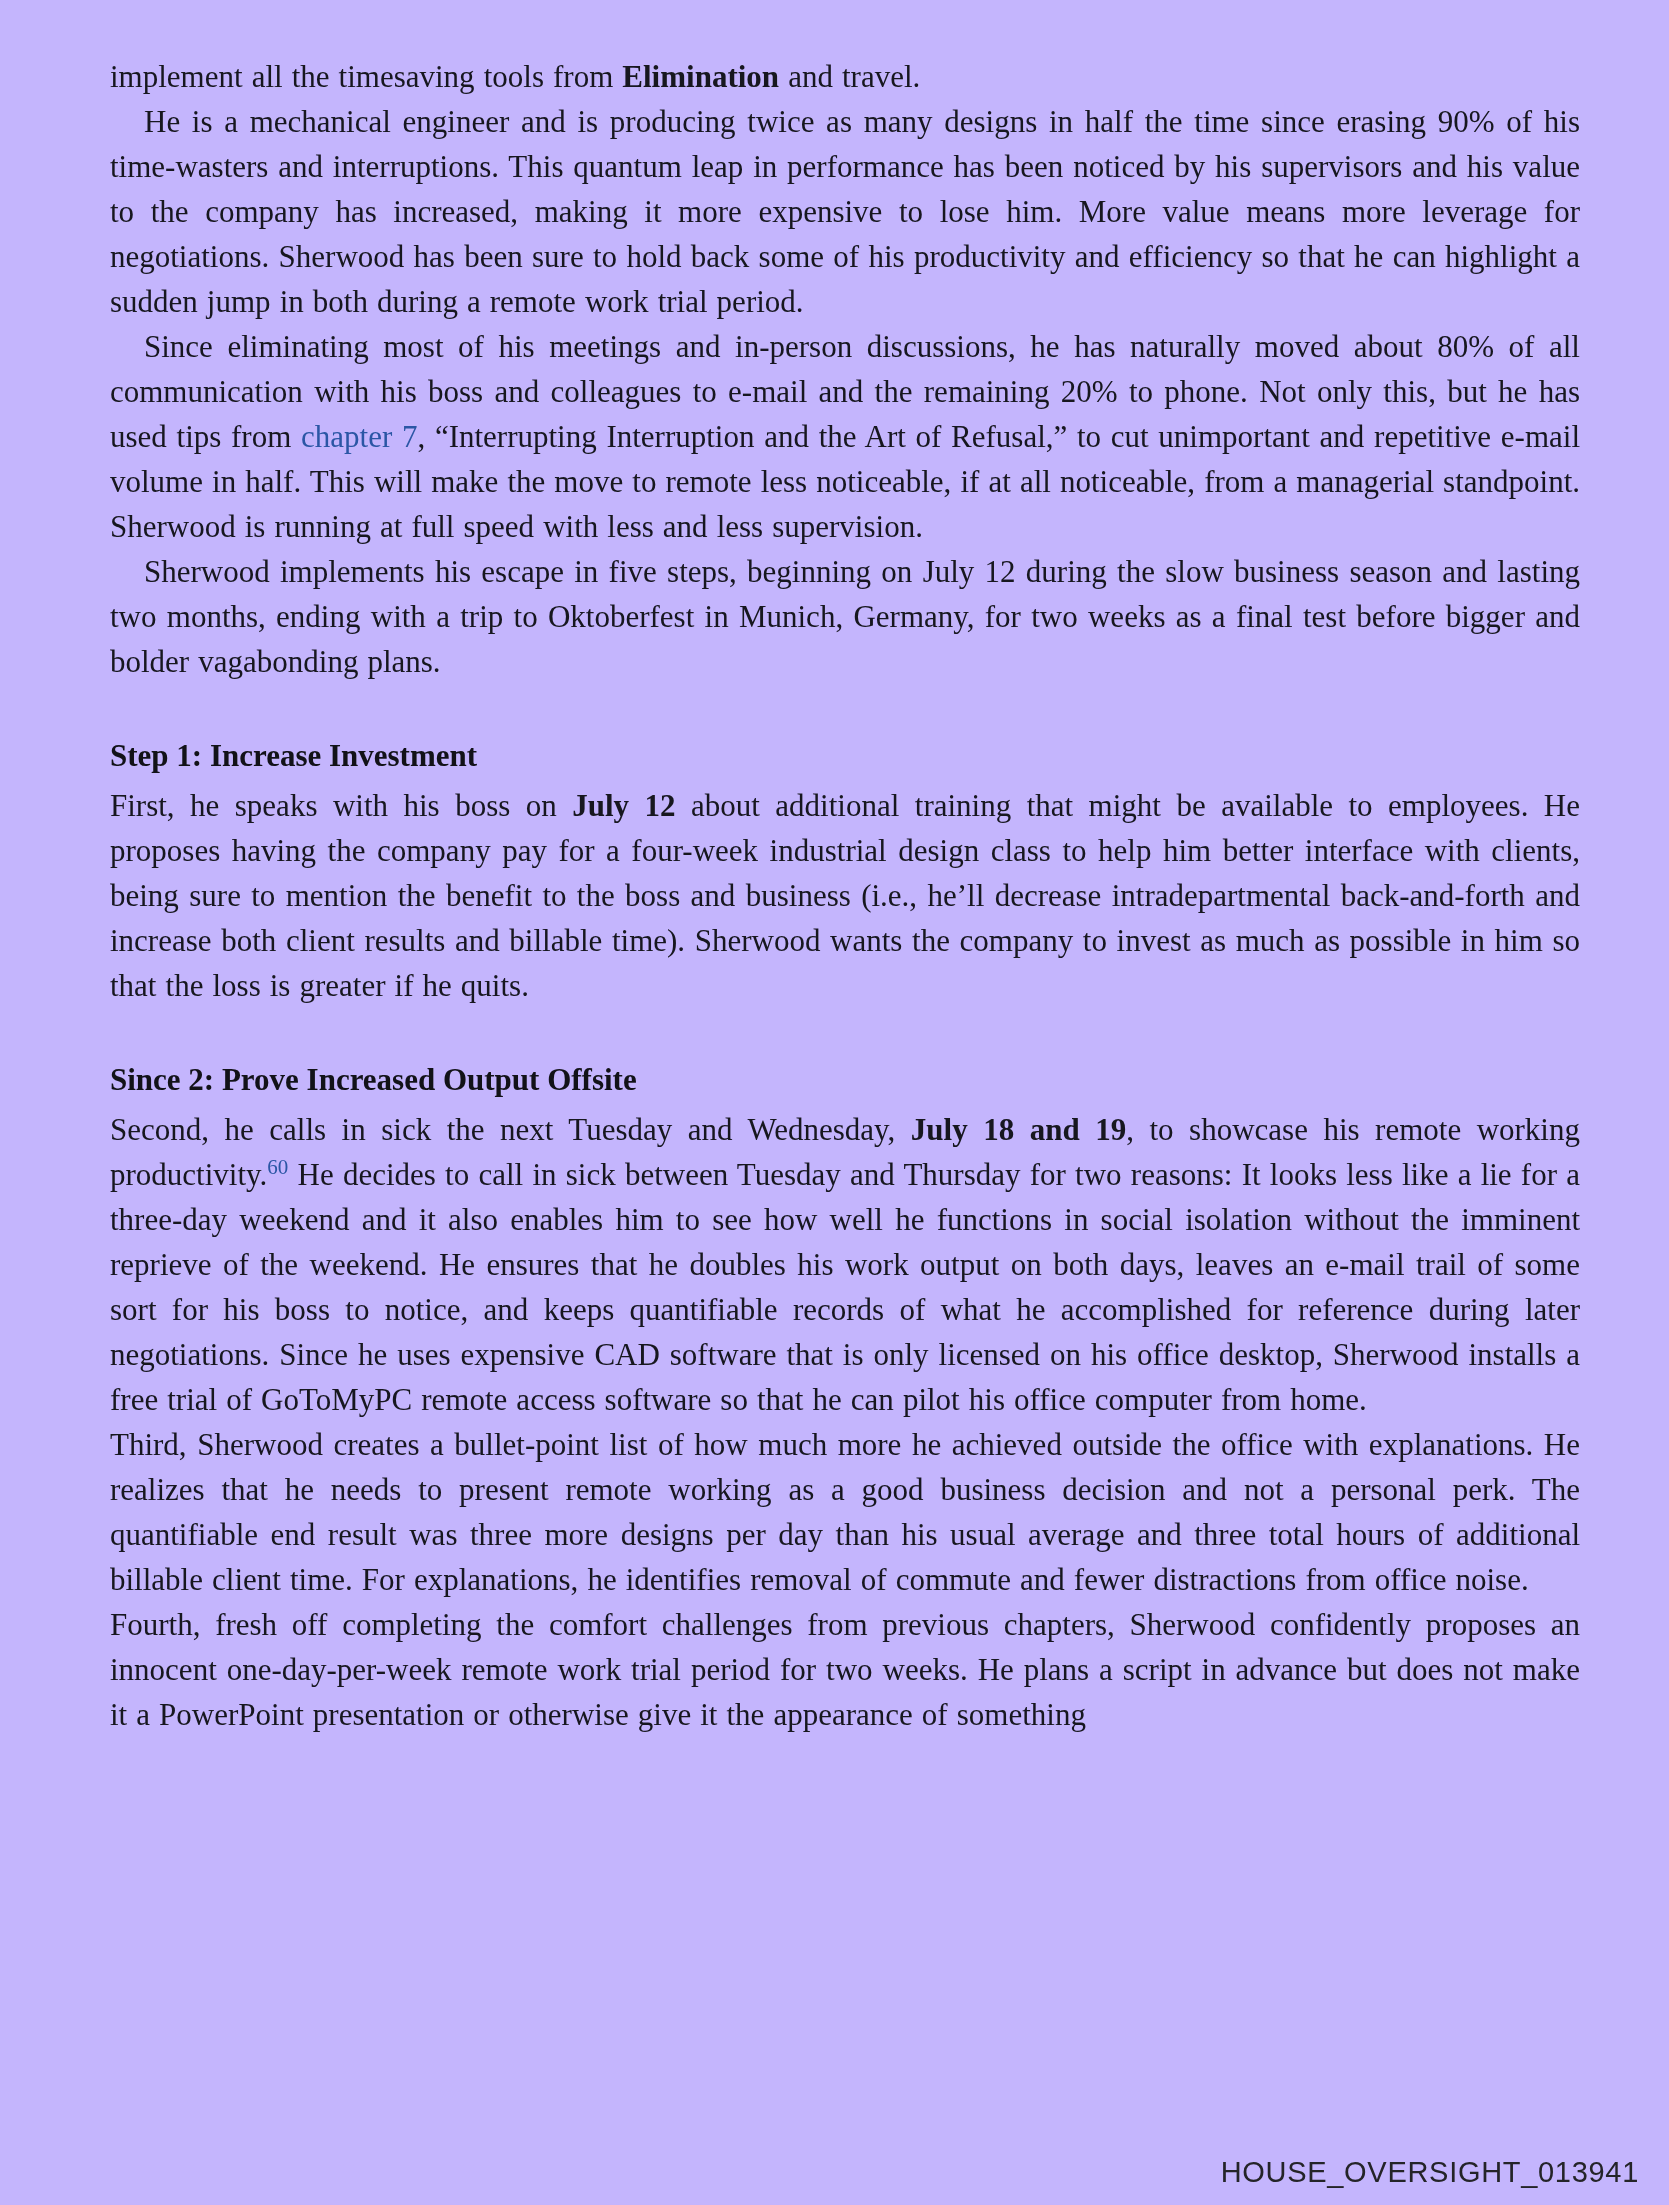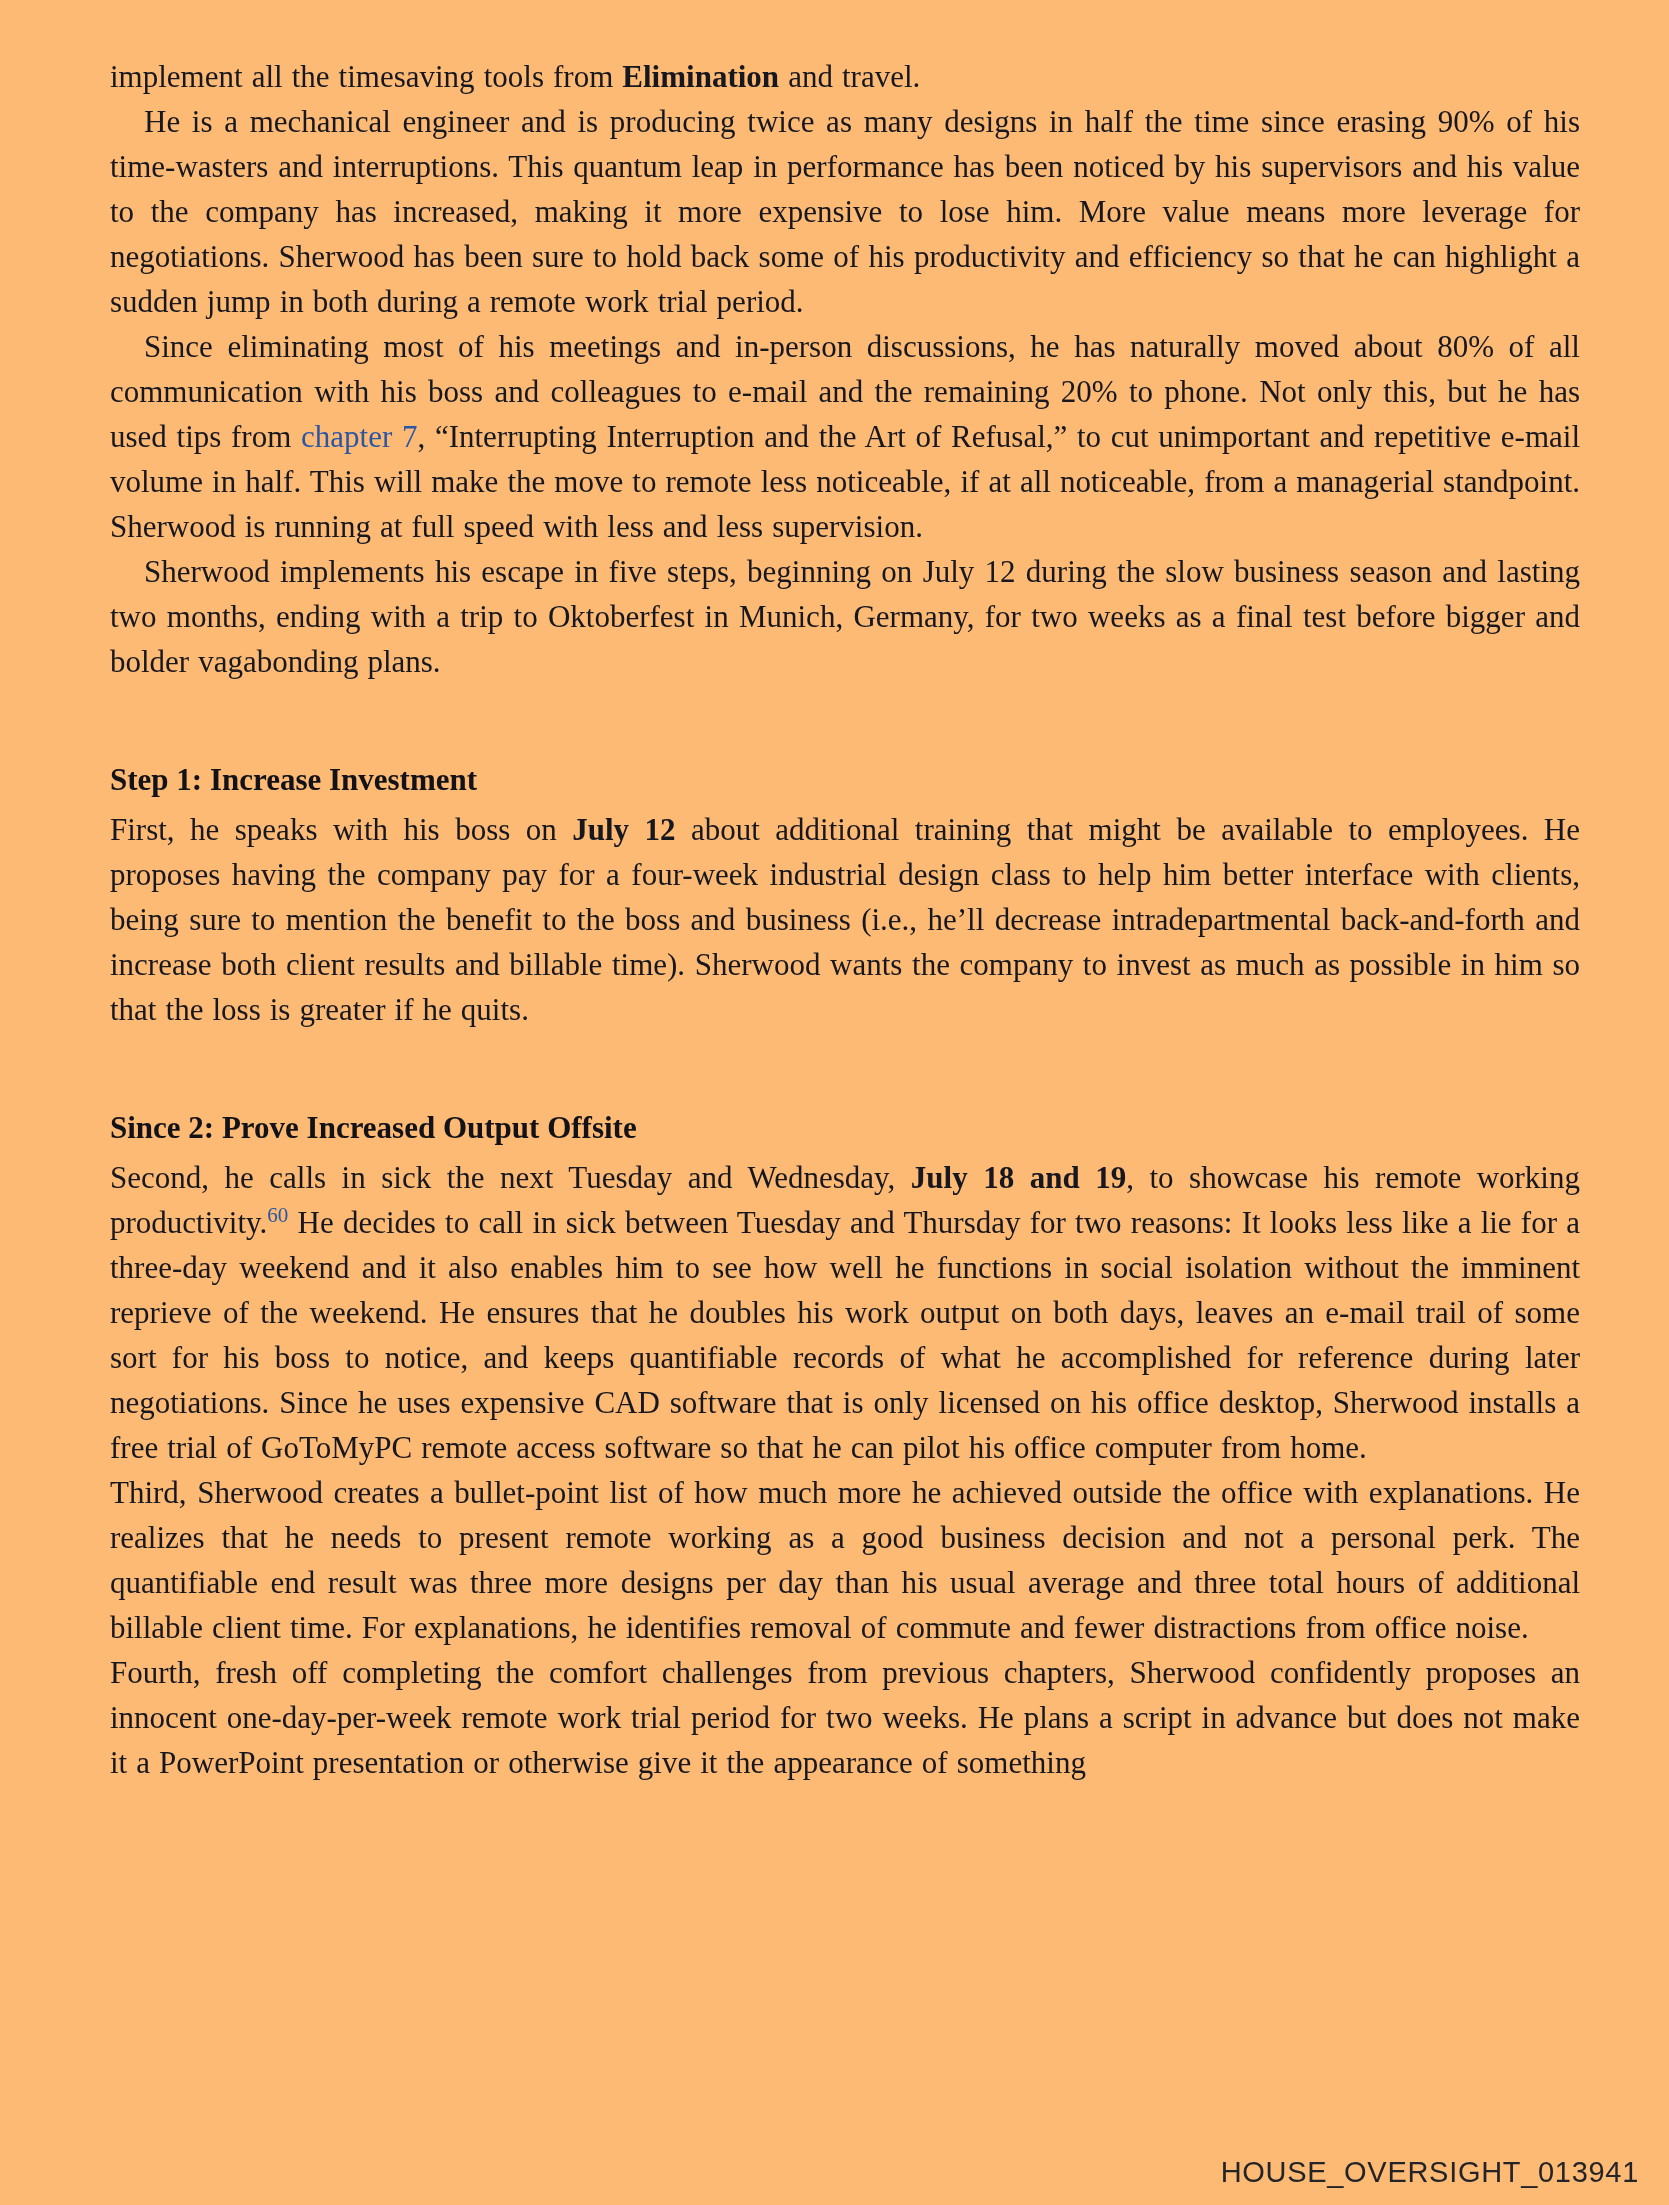--- a/index.html
+++ b/index.html
@@ -8,34 +8,34 @@
     width: 1669px;
     height: 2205px;
     position: relative;
     font-family: "Liberation Serif", serif;
     color: #17171f;
   }
   .page {
     position: absolute;
     inset: 0;
     padding: 54px 89px 0 110px;
-    background: #fdba74;
+    background: #c4b5fd;
   }
   .content p {
     font-size: 31px;
     line-height: 45px;
     text-align: justify;
     word-spacing: 1.3px;
   }
   .content p.indent { text-indent: 34px; }
   .content h2 {
     font-size: 31px;
     line-height: 45px;
     font-weight: bold;
-    margin-top: 73px;
+    margin-top: 49px;
     margin-bottom: 5.2px;
     color: #121218;
   }
   .content strong { font-weight: bold; }
   .link {
     color: #2b56a5;
     cursor: pointer;
   }
   sup.fn {
     font-size: 21px;

